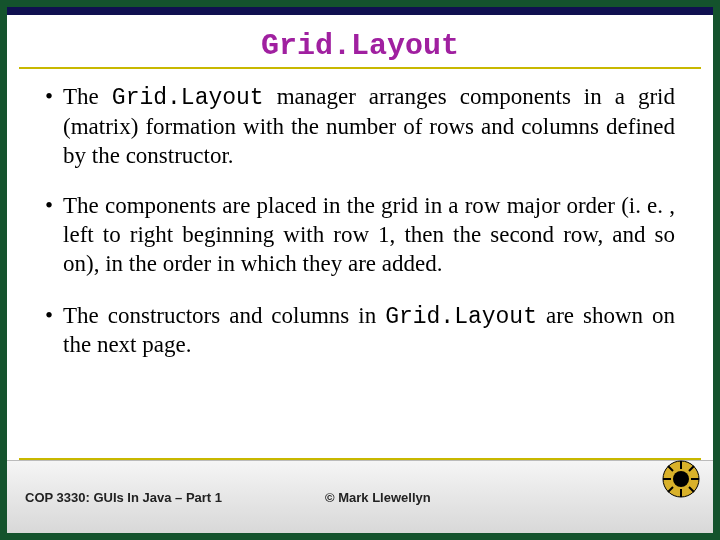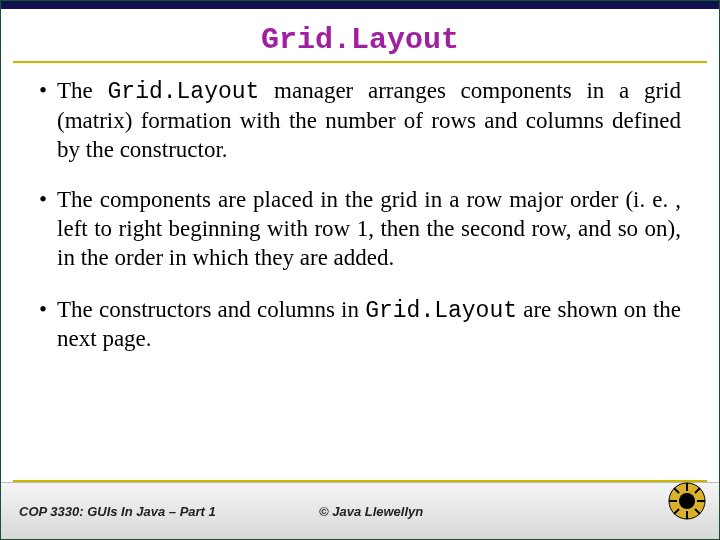--- a/index.html
+++ b/index.html
@@ -7,21 +7,21 @@
     padding: 0;
     background: #fff;
     font-family: "Times New Roman", Times, serif;
   }
   .slide {
     width: 720px;
     height: 540px;
     box-sizing: border-box;
     position: relative;
     background: #ffffff;
-    border: 1px solid #14532d;
+    border: 7px solid #14532d;
   }
   .top-bar {
     height: 8px;
     background: #101050;
   }
   .title {
     text-align: center;
     font-family: "Courier New", Courier, monospace;
     font-size: 30px;
     font-weight: bold;
@@ -69,23 +69,22 @@
   }
   .footer-bar {
     height: 40px;
     background: linear-gradient(#f5f5f5, #d8d8d8);
     border-top: 1px solid #bbb;
     display: flex;
     align-items: center;
     font-family: Arial, Helvetica, sans-serif;
     font-size: 13px;
     font-weight: bold;
-    font-style: italic;
     color: #222;
-    padding: 8px 18px;
+    padding: 16px 18px;
     position: relative;
   }
   .footer-course {
     flex: 0 0 auto;
     width: 300px;
   }
   .footer-page {
     flex: 0 0 auto;
     width: 130px;
     text-align: center;
@@ -135,21 +134,21 @@
         <span>The constructors and columns in </span><span class="code">Grid.Layout</span><span> are shown on the next page.</span>
       </span>
     </div>
 
   </div>
 
   <div class="footer-wrap">
     <div class="footer-line"></div>
     <div class="footer-bar">
       <div class="footer-course">COP 3330:  GUIs In Java – Part 1</div>
-      <div class="footer-copy">© Java Llewellyn</div>
+      <div class="footer-copy">© Mark Llewellyn</div>
       <div class="footer-logo">
         <svg class="logo-svg" width="40" height="40" viewBox="0 0 40 40">
           <circle cx="20" cy="20" r="18" fill="#d9b12a" stroke="#000" stroke-width="1"></circle>
           <circle cx="20" cy="20" r="8" fill="#000"></circle>
           <g stroke="#000" stroke-width="2">
             <line x1="20" y1="2" x2="20" y2="10"></line>
             <line x1="20" y1="30" x2="20" y2="38"></line>
             <line x1="2" y1="20" x2="10" y2="20"></line>
             <line x1="30" y1="20" x2="38" y2="20"></line>
             <line x1="7" y1="7" x2="12" y2="12"></line>

